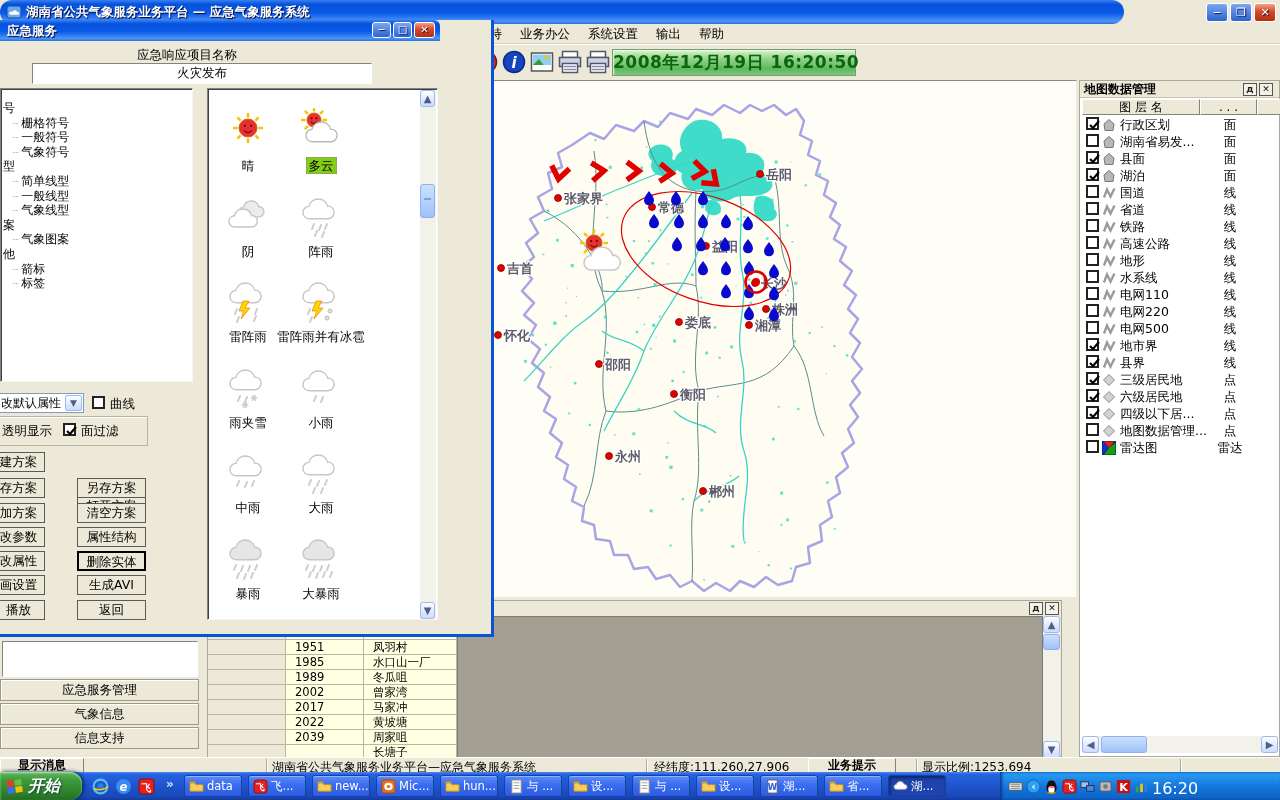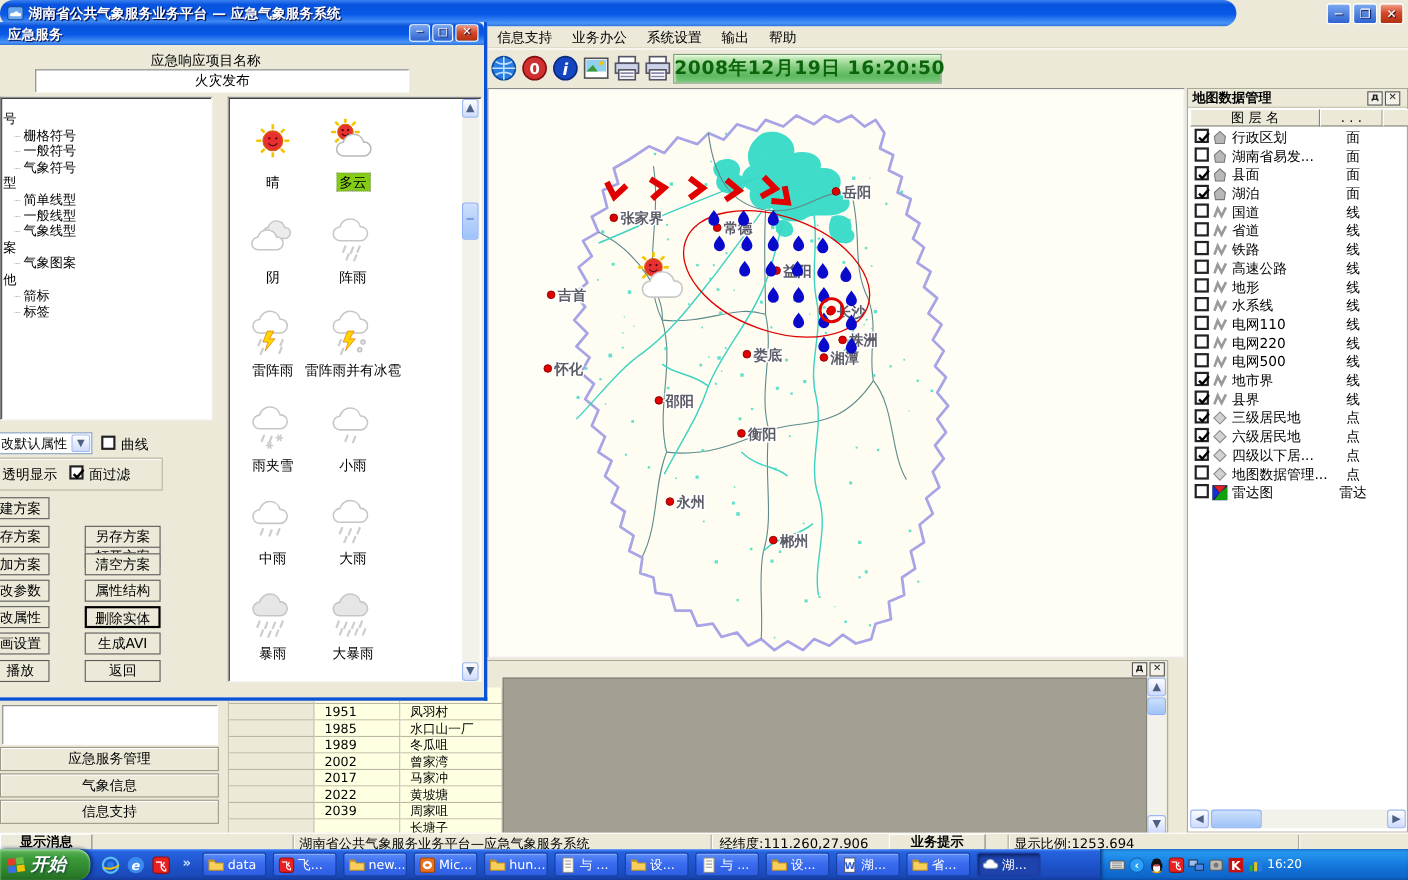--- a/index.html
+++ b/index.html
@@ -94,24 +94,24 @@
     font-size:16px;line-height:28px;text-shadow:1px 1px 2px #143;padding-left:28px;}
   .ql-icon{position:absolute;top:6px;width:17px;height:17px;}
   .taskbtn{position:absolute;top:3px;width:58px;height:22px;border-radius:3px;border:1px solid #1940a0;
     background:linear-gradient(180deg,#5b8bf8,#3a6cf0 45%,#2d5ce0);box-shadow:inset 0 1px 0 #8fb2fa;
     color:#fff;font-size:11.5px;line-height:20px;padding-left:22px;white-space:nowrap;overflow:hidden;}
   .taskbtn.active{background:#1f43ad;box-shadow:inset 1px 2px 3px #0c2468;}
   .taskbtn .ticon{position:absolute;left:4px;top:3px;width:15px;height:15px;}
   .tray{position:absolute;left:1000px;top:0;width:280px;height:28px;
     background:linear-gradient(180deg,#2a9ff5,#1272d8 60%,#0e62c4);box-shadow:inset 2px 0 3px #0a3a8a;}
   .trayicon{position:absolute;top:7px;width:15px;height:15px;}
-  .clock{position:absolute;left:152px;top:7px;color:#fff;font-size:11px;}
+  .clock{position:absolute;left:152px;top:7px;color:#fff;font-size:16px;}
 
   
-  .dialog{left:0;top:20px;width:443px;height:617px;background:#ece9d8;overflow:hidden;
+  .dialog{left:0;top:20px;width:494px;height:617px;background:#ece9d8;overflow:hidden;
     border-right:3px solid #0a52d6;border-bottom:3px solid #0a52d6;z-index:5;}
   .dlg-title{position:absolute;left:0;top:0;width:440px;height:21px;border-radius:0 6px 0 0;
     background:linear-gradient(180deg,#3a80f0 0%,#0552dd 18%,#0a5ae8 55%,#4a94f8 88%,#2a70d8 100%);
     color:#fff;font-weight:bold;font-size:12.5px;line-height:21px;padding-left:7px;text-shadow:1px 1px 1px #003;}
   .dlg-btn{position:absolute;top:2px;width:19px;height:16px;border:1px solid #fff;border-radius:3px;
     background:linear-gradient(180deg,#7ba7f0,#2e63d0);color:#fff;font-size:10px;line-height:14px;
     text-align:center;font-weight:bold;}
   .dlg-btn.close{width:21px;background:linear-gradient(180deg,#f0a088,#d6492a 45%,#b03010);}
   .dlg-label{position:absolute;left:0;top:27px;width:374px;text-align:center;font-size:12.5px;}
   .dlg-input{position:absolute;left:32px;top:43px;width:340px;height:21px;border:1px solid;

